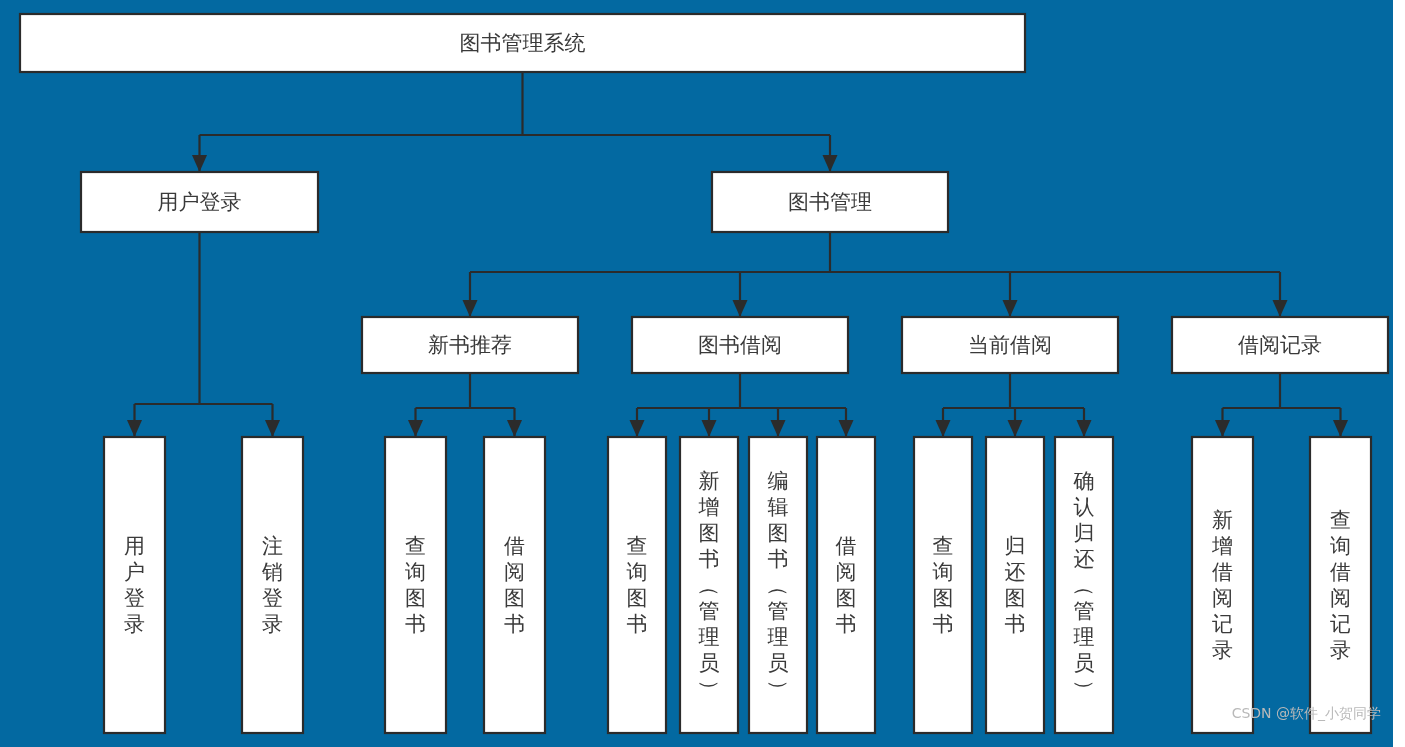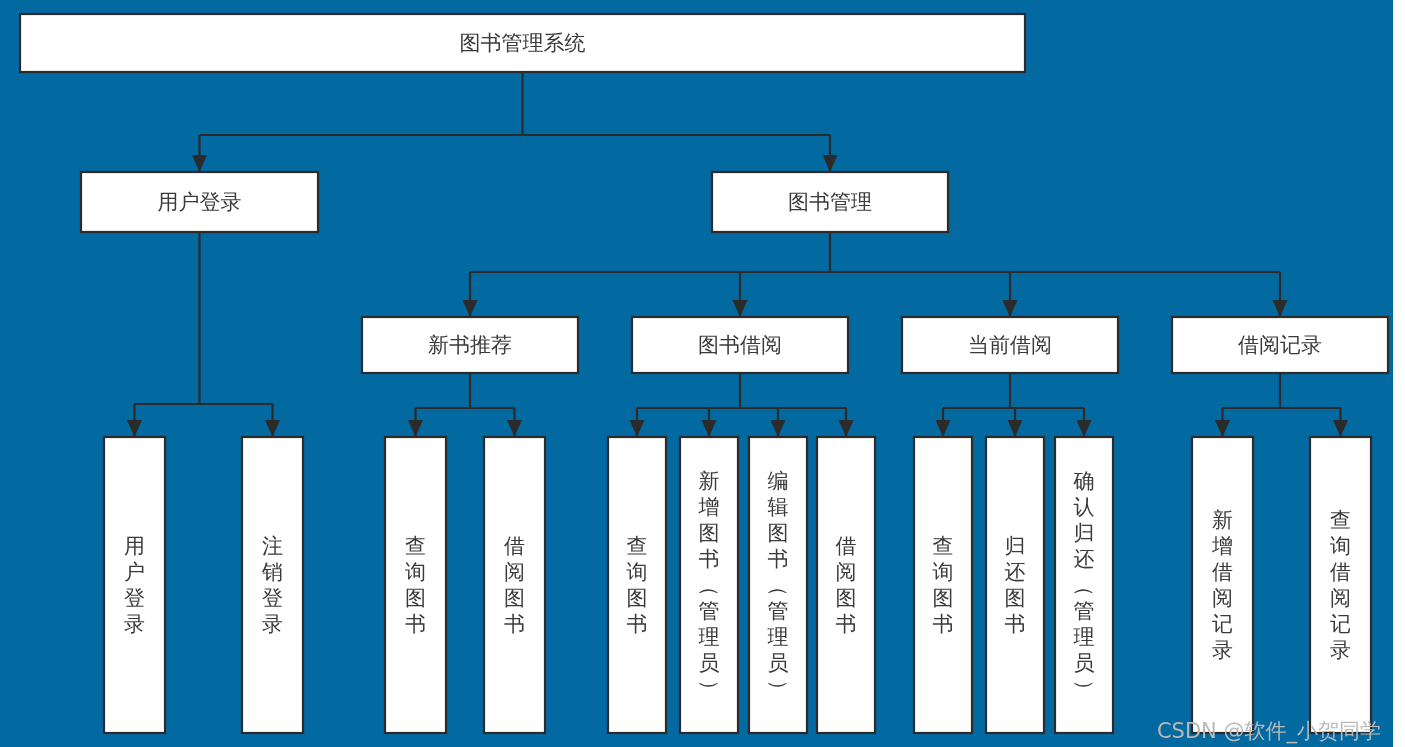--- a/index.html
+++ b/index.html
@@ -51,23 +51,23 @@
     fill: none;
     stroke-linecap: butt;
   }
   .arrow-head {
     fill: #2b2b2b;
     stroke: none;
   }
   .watermark {
     position: absolute;
     right: 12px;
-    bottom: 2px;
+    bottom: 24px;
     font-family: "DejaVu Sans", "Liberation Sans", sans-serif;
-    font-size: 21px;
+    font-size: 14px;
     color: #b9b9b9;
     white-space: nowrap;
     user-select: none;
   }
 </style>
 </head>
 <body>
 
 <div id="canvas">
   <svg class="diagram" viewBox="0 0 1405 747">

